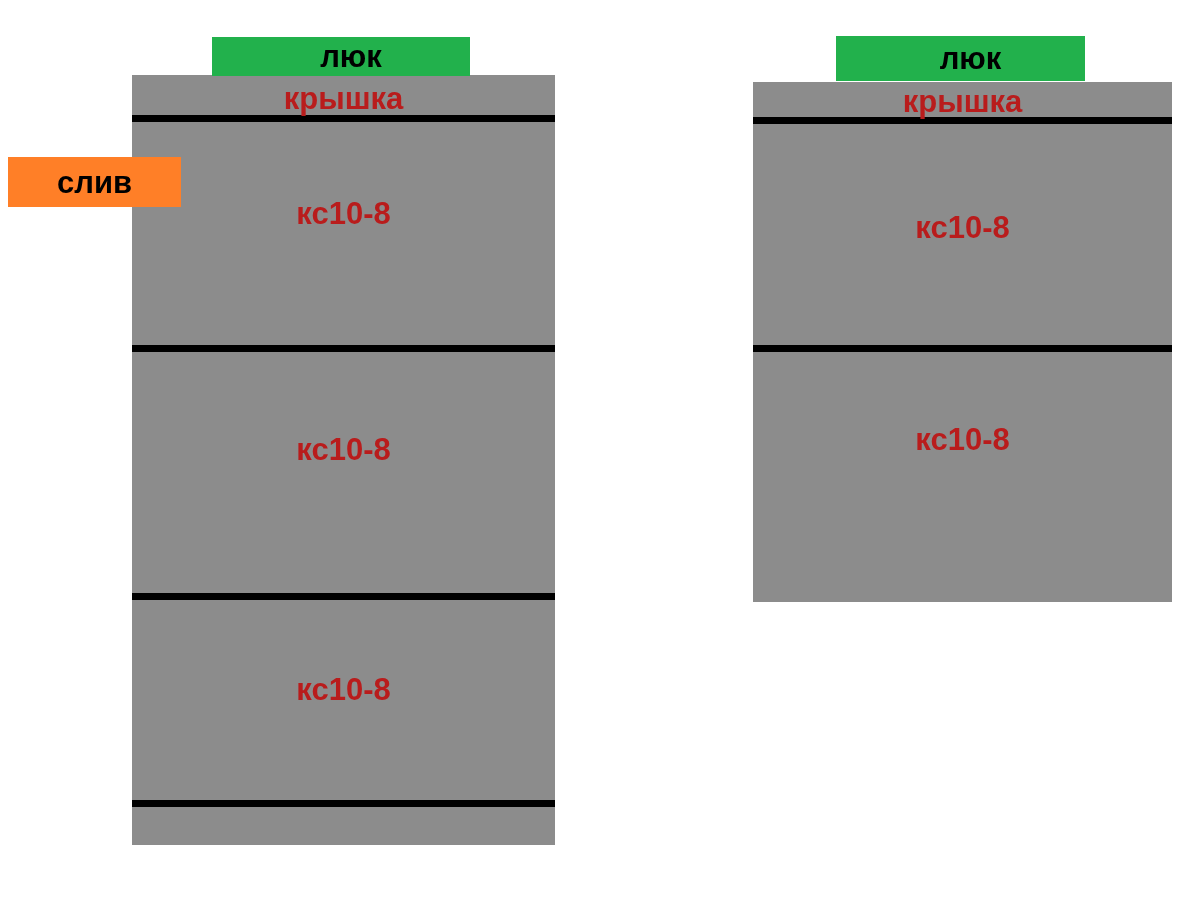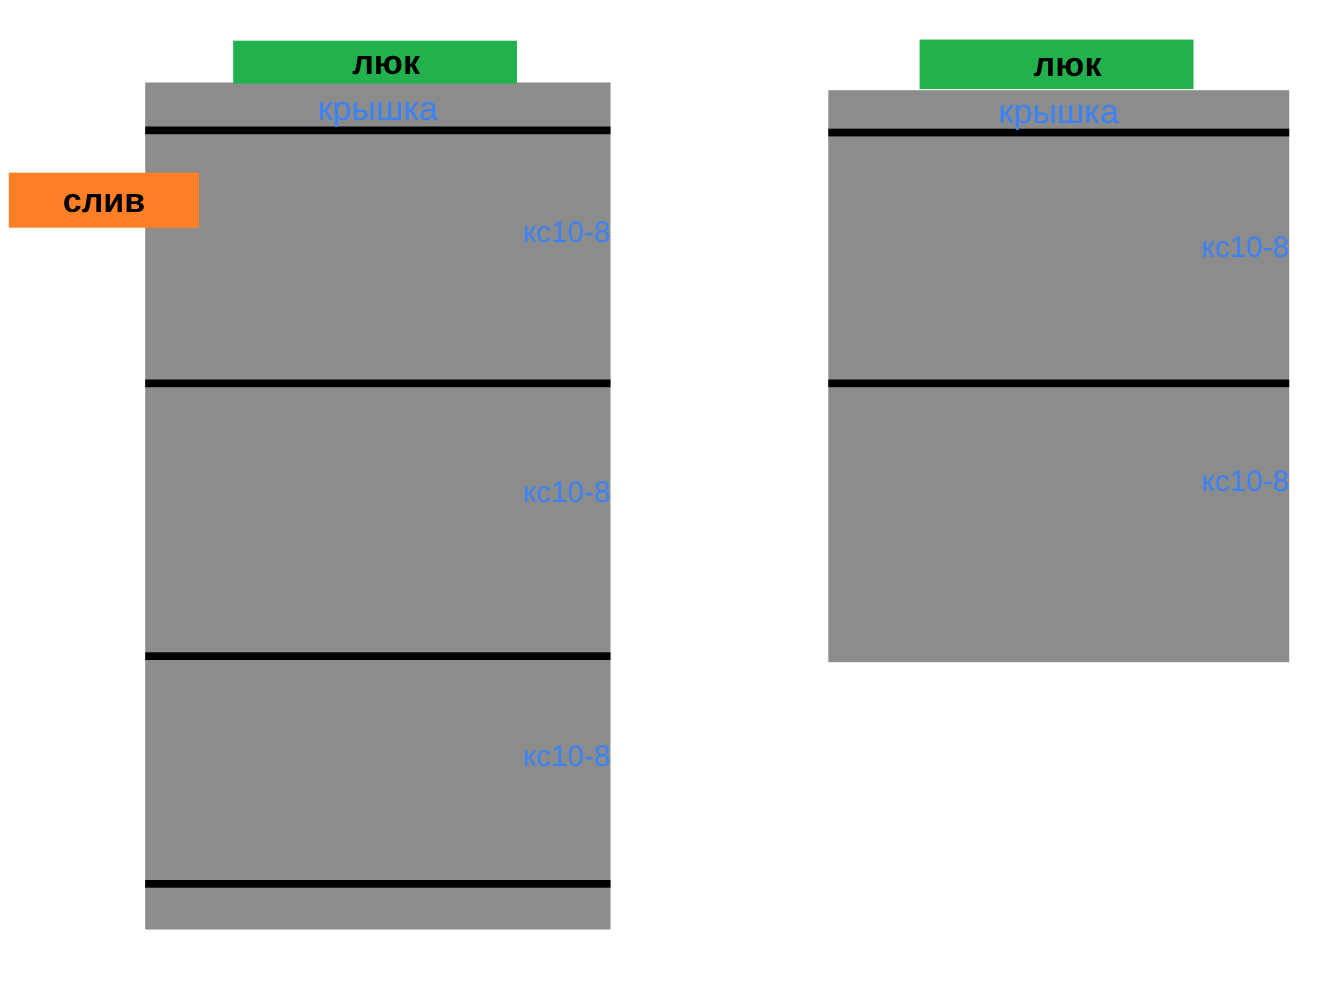--- a/index.html
+++ b/index.html
@@ -27,33 +27,32 @@
   
   .divider {
     position: absolute;
     background: #000000;
     height: 7px;
   }
 
   
   .seg-label {
     position: absolute;
-    color: #3b82f6;
-    font-weight: normal;
+    color: #b91c1c;
+    font-weight: bold;
     text-align: center;
     white-space: nowrap;
     line-height: 1;
     pointer-events: none;
   }
   .seg-label.cap {           
     font-size: 31px;
   }
   .seg-label.ring {          
-    font-size: 27px;
-    text-align: right;
+    font-size: 31px;
   }
 
   
   .callout {
     position: absolute;
     box-sizing: border-box;
     display: flex;
     align-items: center;
     justify-content: center;
     color: #000000;

